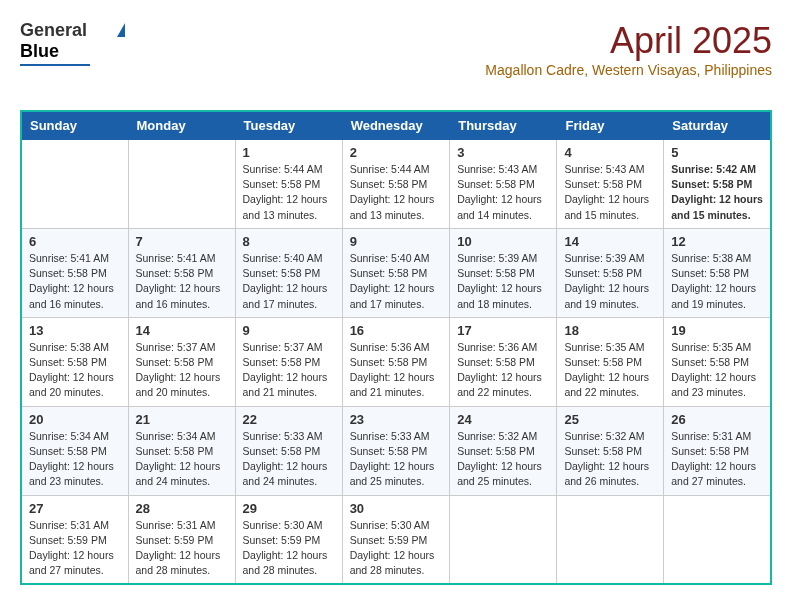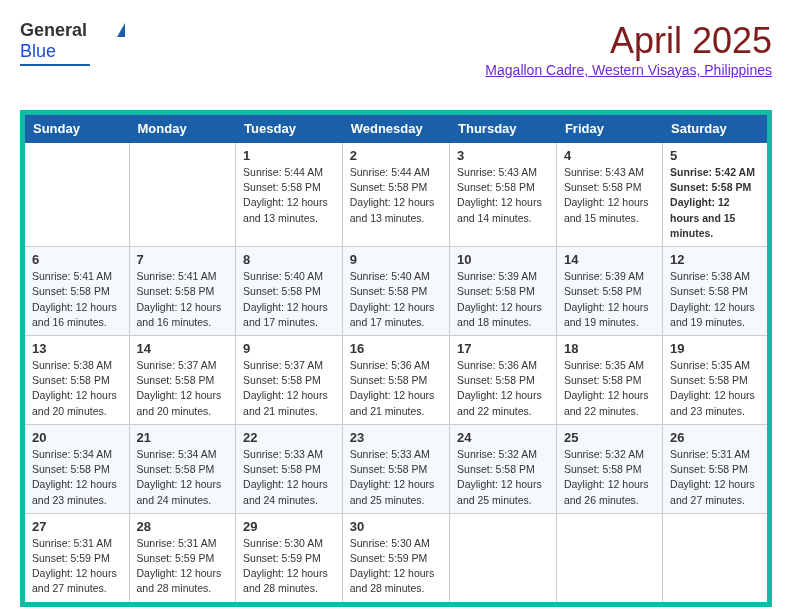--- a/index.html
+++ b/index.html
@@ -26,22 +26,22 @@
       align-items: center;
       gap: 28px;
     }
     .logo-general {
       font-size: 18px;
       font-weight: bold;
       color: #333;
     }
     .logo-blue {
       font-size: 18px;
-      font-weight: normal;
-      color: #1d4ed8;
+      font-weight: bold;
+      color: #000000;
     }
     .logo-triangle {
       width: 0;
       height: 0;
       border-left: 8px solid transparent;
       border-right: 0px solid transparent;
       border-bottom: 14px solid #1a5fa8;
       margin-left: 2px;
       margin-bottom: 2px;
     }
@@ -54,27 +54,26 @@
     .title-section {
       text-align: right;
     }
     .month-title {
       font-size: 36px;
       color: #7f1d1d;
       font-weight: normal;
     }
     .location-title {
       font-size: 14px;
-      color: #6d28d9;
-      text-decoration: underline;
+      color: #a16207;
     }
     .calendar {
       width: 100%;
       border-collapse: collapse;
-      border: 5px solid #14b8a6;
+      border: 2px solid #14b8a6;
       margin-top: 32px;
     }
     .calendar th {
       background: #1a5fa8;
       color: #fff;
       text-align: left;
       padding: 6px 8px;
       font-size: 13px;
       border: 1px solid #1a5fa8;
     }

